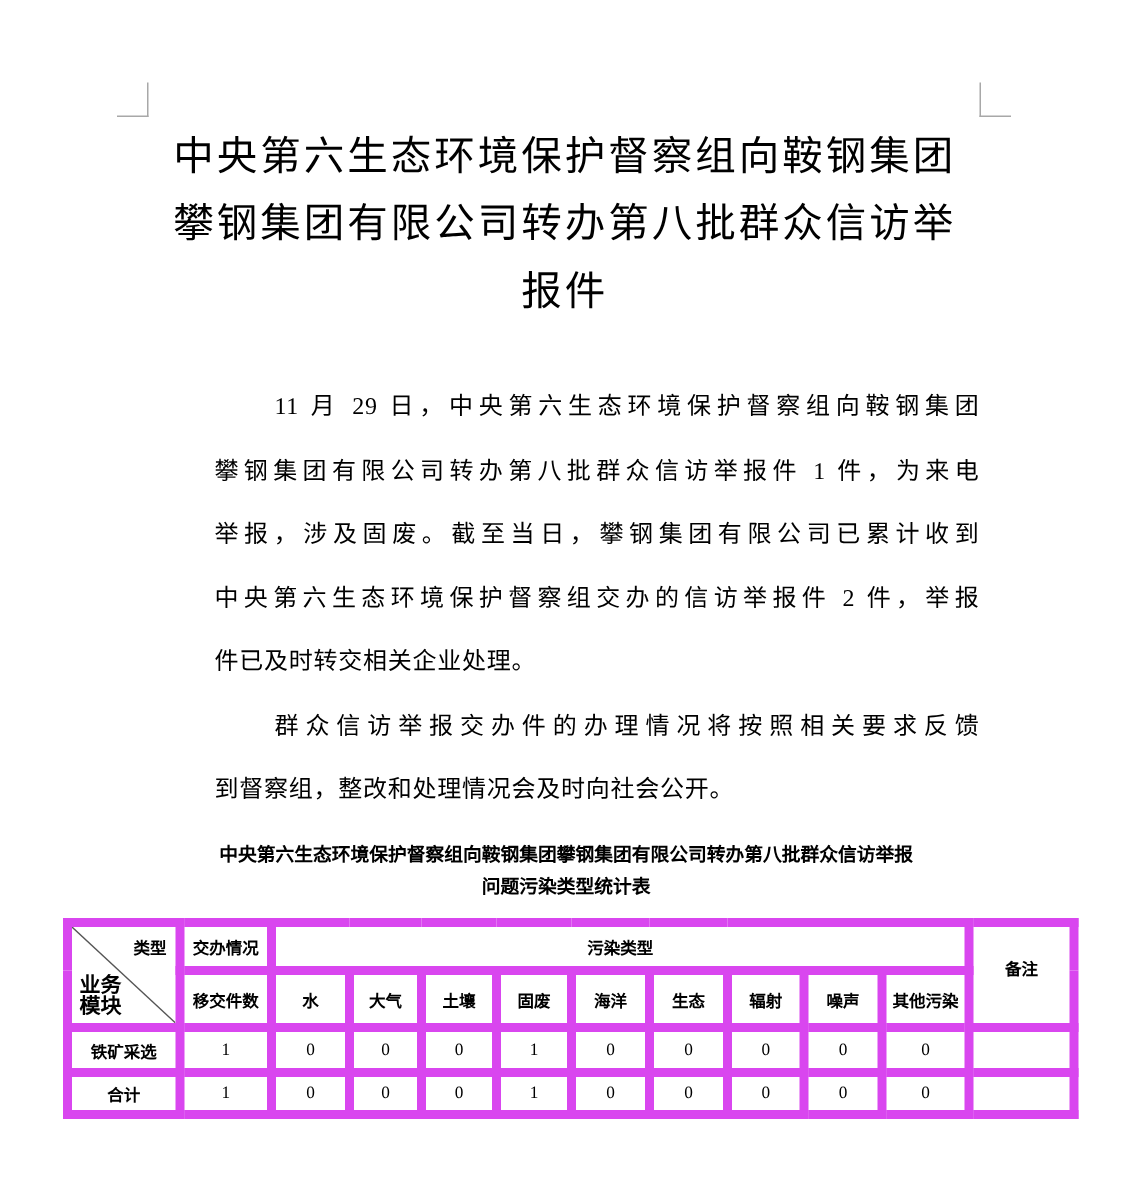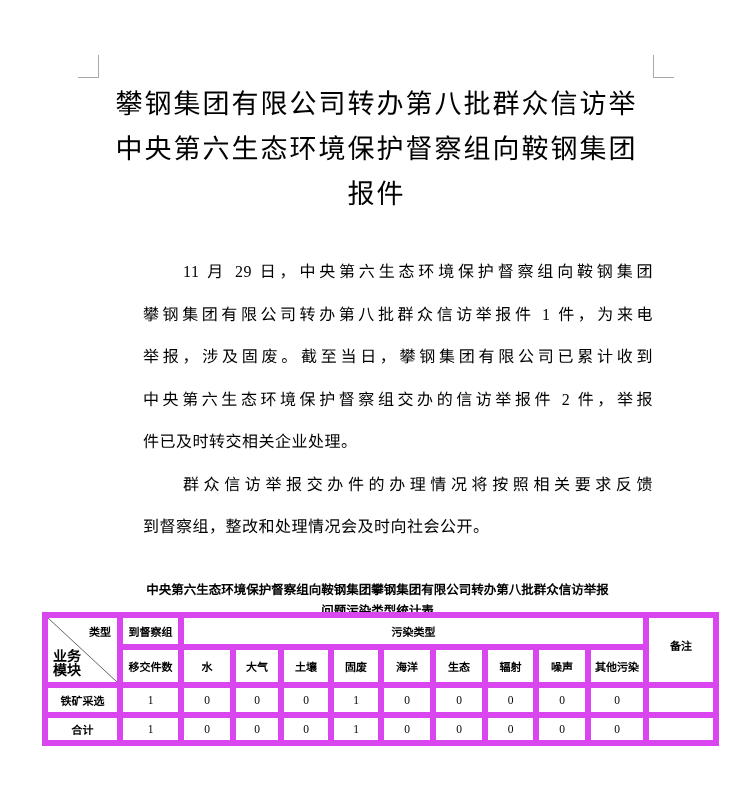--- a/index.html
+++ b/index.html
@@ -31,21 +31,21 @@
     font-size:16px;line-height:42.5px;height:42.5px;
     text-align:justify;text-align-last:justify;
     white-space:nowrap;letter-spacing:0.5px;margin-left:43px;
   }
   .body-line.indent{text-indent:40px;}
   .body-line.para-end{text-align-last:left;}
 
   .table-caption{
     position:absolute;top:560px;left:42px;width:671px;
     text-align:center;font-family:var(--sans);
-    font-weight:bold;font-size:12.5px;line-height:21px;margin-top:20px;
+    font-weight:bold;font-size:12.5px;line-height:21px;
   }
 
   .stat-table{
     position:absolute;top:612px;left:42px;
     border-collapse:collapse;table-layout:fixed;
     width:671px;
   }
   .stat-table td{
     border:6px solid #d946ef;
     text-align:center;vertical-align:middle;
@@ -64,22 +64,22 @@
 </style>
 </head>
 <body>
 
 <div class="page">
 
   <div class="crop-mark left"></div>
   <div class="crop-mark right"></div>
 
   <div class="doc-title">
+    <div>中央第六生态环境保护督察组向鞍钢集团</div>
     <div>攀钢集团有限公司转办第八批群众信访举</div>
-    <div>中央第六生态环境保护督察组向鞍钢集团</div>
     <div>报件</div>
   </div>
 
   <div class="body-text">
     <div class="body-line indent">11 月 29 日，中央第六生态环境保护督察组向鞍钢集团</div>
     <div class="body-line">攀钢集团有限公司转办第八批群众信访举报件 1 件，为来电</div>
     <div class="body-line">举报，涉及固废。截至当日，攀钢集团有限公司已累计收到</div>
     <div class="body-line">中央第六生态环境保护督察组交办的信访举报件 2 件，举报</div>
     <div class="body-line para-end">件已及时转交相关企业处理。</div>
     <div class="body-line indent">群众信访举报交办件的办理情况将按照相关要求反馈</div>
@@ -111,21 +111,21 @@
       <td class="diagonal" rowspan="2">
         <svg viewBox="0 0 75 70" preserveAspectRatio="none">
           <line x1="0" y1="0" x2="75" y2="70" stroke="#555" stroke-width="1"></line>
         </svg>
         <span class="diag-top">类型</span>
         <span class="diag-bottom">
           <span style="display:block">业务</span>
           <span style="display:block">模块</span>
         </span>
       </td>
-      <td class="hdr">到督察组</td>
+      <td class="hdr">交办情况</td>
       <td class="hdr" colspan="9">污染类型</td>
       <td class="remark-cell" rowspan="2">备注</td>
     </tr>
     <tr class="h2">
       <td class="hdr">移交件数</td>
       <td class="hdr">水</td>
       <td class="hdr">大气</td>
       <td class="hdr">土壤</td>
       <td class="hdr">固废</td>
       <td class="hdr">海洋</td>

